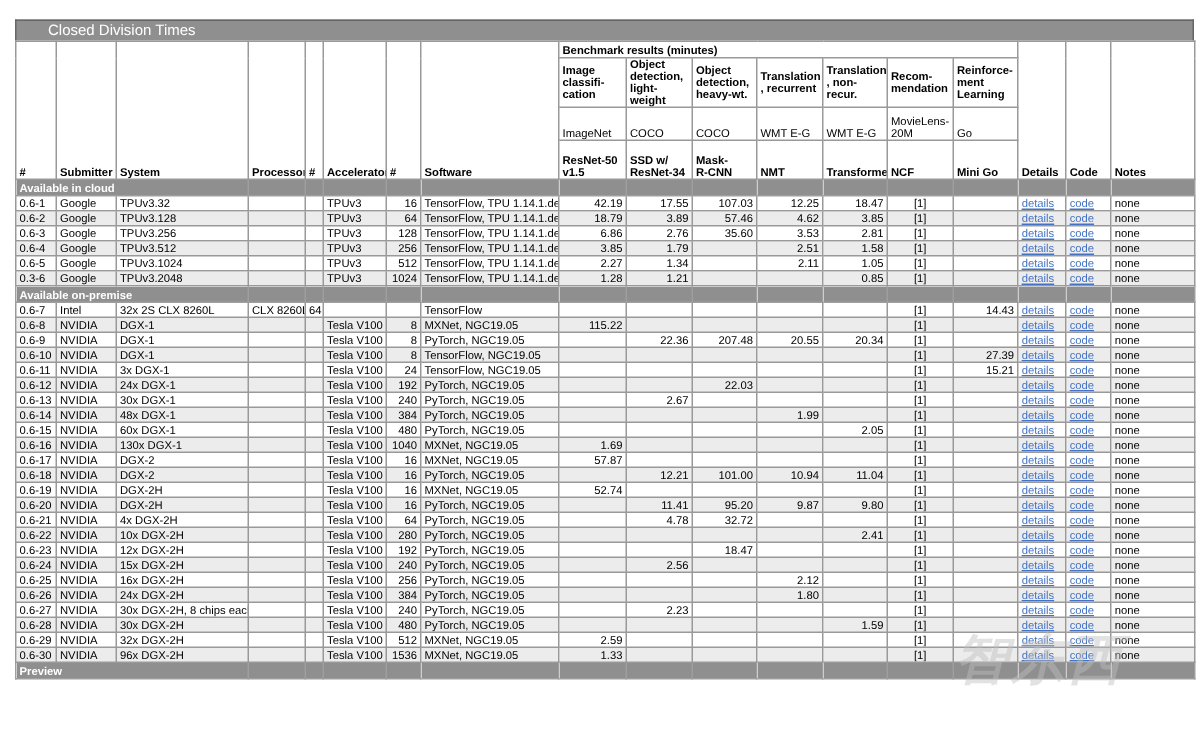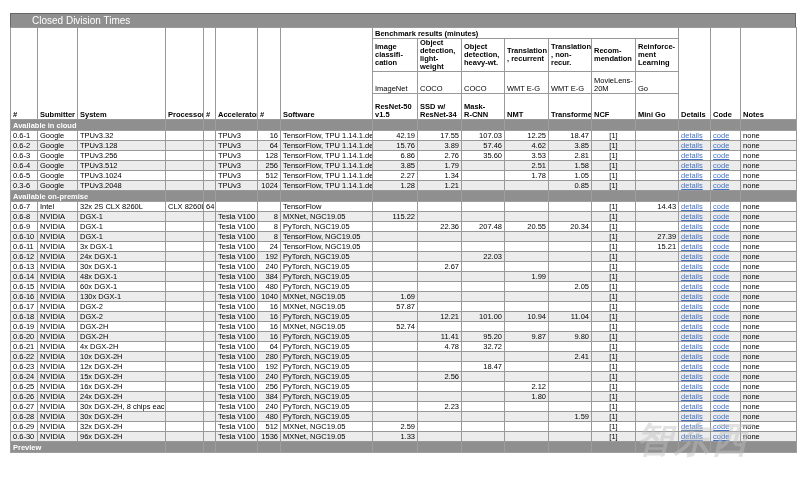--- a/index.html
+++ b/index.html
@@ -170,21 +170,21 @@
         </tr>
         <tr class="alt">
           <td class="l">0.6-2</td>
           <td class="l">Google</td>
           <td class="l">TPUv3.128</td>
           <td class="l"></td>
           <td class="c"></td>
           <td class="l">TPUv3</td>
           <td class="r">64</td>
           <td class="l">TensorFlow, TPU 1.14.1.dev</td>
-          <td class="r">15.76</td>
+          <td class="r">18.79</td>
           <td class="r">3.89</td>
           <td class="r">57.46</td>
           <td class="r">4.62</td>
           <td class="r">3.85</td>
           <td class="c">[1]</td>
           <td class="r"></td>
           <td class="l"><a href="#">details</a></td>
           <td class="l"><a href="#">code</a></td>
           <td class="l">none</td>
         </tr>
@@ -233,21 +233,21 @@
           <td class="l">Google</td>
           <td class="l">TPUv3.1024</td>
           <td class="l"></td>
           <td class="c"></td>
           <td class="l">TPUv3</td>
           <td class="r">512</td>
           <td class="l">TensorFlow, TPU 1.14.1.dev</td>
           <td class="r">2.27</td>
           <td class="r">1.34</td>
           <td class="r"></td>
-          <td class="r">1.78</td>
+          <td class="r">2.11</td>
           <td class="r">1.05</td>
           <td class="c">[1]</td>
           <td class="r"></td>
           <td class="l"><a href="#">details</a></td>
           <td class="l"><a href="#">code</a></td>
           <td class="l">none</td>
         </tr>
         <tr class="alt">
           <td class="l">0.3-6</td>
           <td class="l">Google</td>

